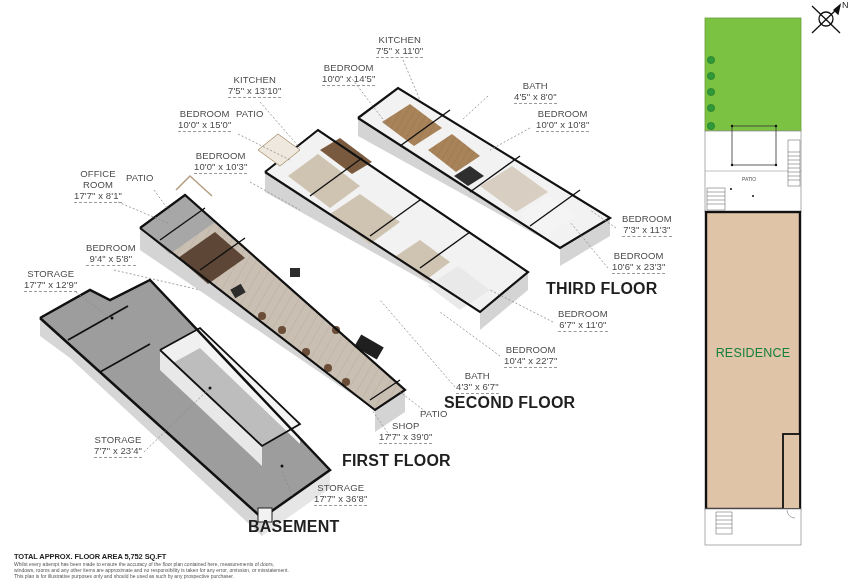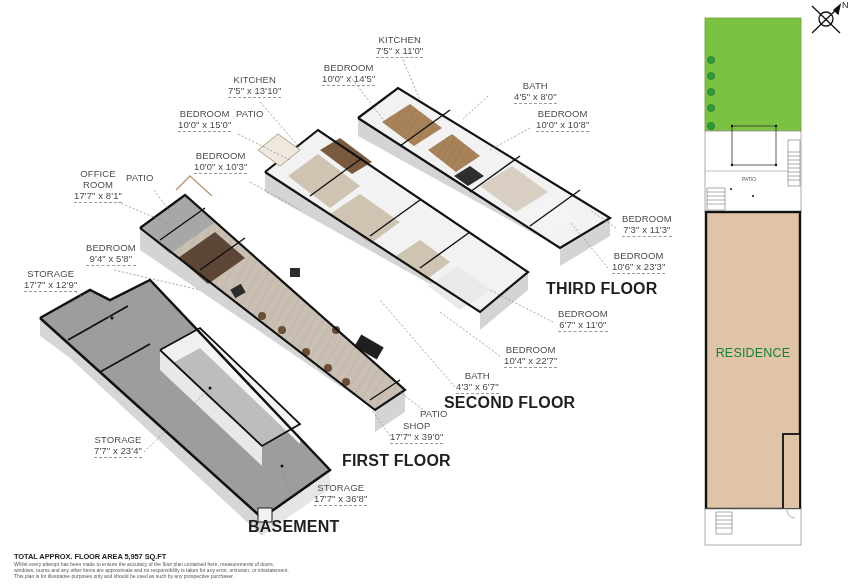--- a/index.html
+++ b/index.html
@@ -258,21 +258,21 @@
 <div class="label" style="left:126px; top:172px;">
   <span class="name">PATIO</span>
 </div>
 <div class="label" style="left:86px; top:242px;">
   <span class="name">BEDROOM</span>
   <span class="dim">9'4" x 5'8"</span>
 </div>
 <div class="label" style="left:420px; top:408px;">
   <span class="name">PATIO</span>
 </div>
-<div class="label" style="left:390px; top:420px;">
+<div class="label" style="left:379px; top:420px;">
   <span class="name">SHOP</span>
   <span class="dim">17'7" x 39'0"</span>
 </div>
 <div class="floor-title" style="left:342px; top:452px;">FIRST FLOOR</div>
 
 <div class="label" style="left:24px; top:268px;">
   <span class="name">STORAGE</span>
   <span class="dim">17'7" x 12'9"</span>
 </div>
 <div class="label" style="left:94px; top:434px;">
@@ -282,17 +282,17 @@
 <div class="label" style="left:314px; top:482px;">
   <span class="name">STORAGE</span>
   <span class="dim">17'7" x 36'8"</span>
 </div>
 <div class="floor-title" style="left:248px; top:518px;">BASEMENT</div>
 
 <div class="patio-label">PATIO</div>
 <div class="residence-label">RESIDENCE</div>
 
 <div class="footer">
-  <div class="total">TOTAL APPROX. FLOOR AREA 5,957 SQ.FT</div>
+  <div class="total">TOTAL APPROX. FLOOR AREA 5,752 SQ.FT</div>
   <div class="disc">Whilst every attempt has been made to ensure the accuracy of the floor plan contained here, measurements of doors,</div>
   <div class="disc">windows, rooms and any other items are approximate and no responsibility is taken for any error, omission, or misstatement.</div>
   <div class="disc">This plan is for illustrative purposes only and should be used as such by any prospective purchaser.</div>
 </div>
 
 </body></html>

